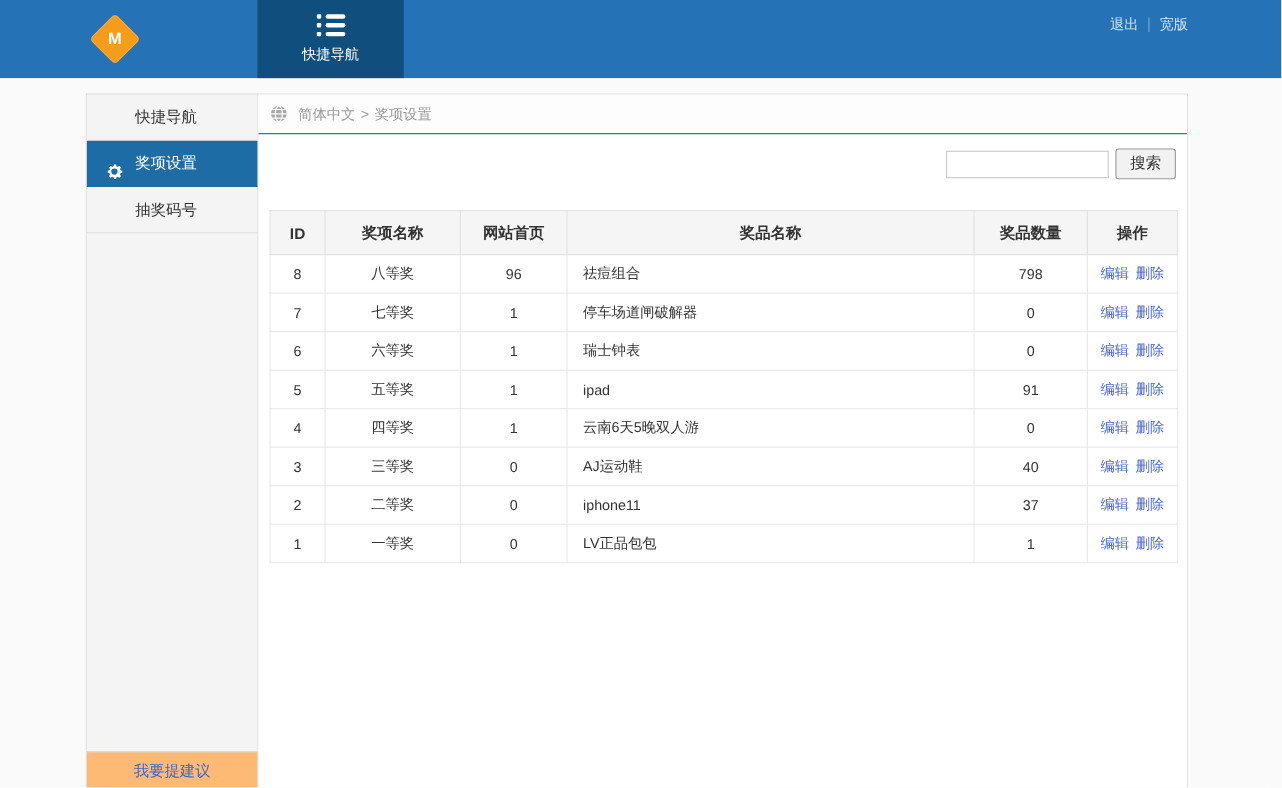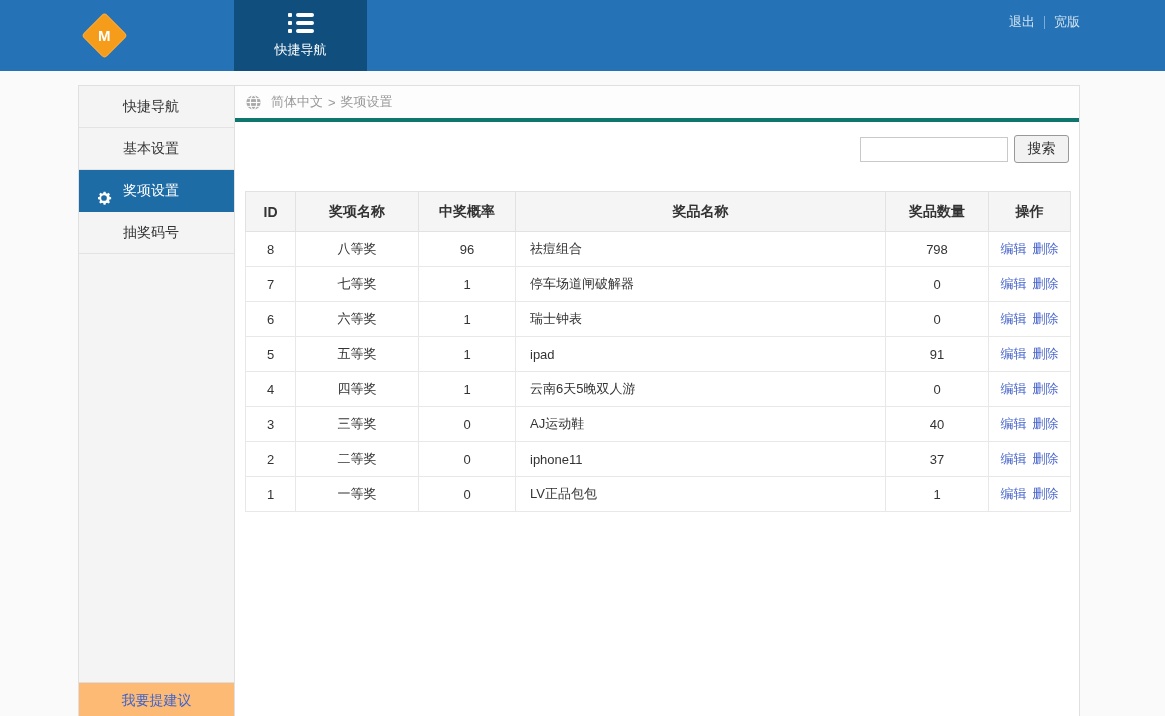--- a/index.html
+++ b/index.html
@@ -79,21 +79,21 @@
   }
   .side-footer a { color:#3f64cc; font-size:14px; text-decoration:none; cursor:pointer; }
 
   
   .main {
     position:absolute; left:235px; top:85px; width:845px; height:631px;
     background:#fff;
     border-top:1px solid #e0e0e0; border-right:1px solid #e0e0e0;
   }
   .breadcrumb {
-    height:36px; border-bottom:4px solid #0f766e; background:#fdfdfd;
+    height:36px; border-bottom:1px solid #0f766e; background:#fdfdfd;
     display:flex; align-items:center; padding-left:10px;
     color:#999; font-size:13px;
   }
   .breadcrumb .globe { margin-right:9px; display:flex; }
   .breadcrumb span { margin-right:5px; }
 
   .content { padding:13px 10px 0 10px; }
   .search-row {
     display:flex; justify-content:flex-end; align-items:center; margin-bottom:5px;
   }
@@ -153,23 +153,20 @@
     <a>退出</a>
     <div class="sep"></div>
     <a>宽版</a>
   </div>
 </div>
 
 <div class="sidebar">
   <div class="side-item">
     <span>快捷导航</span>
   </div>
-  <div class="side-item">
-    <span>基本设置</span>
-  </div>
   <div class="side-item active">
     <span class="gear">
       <svg viewBox="0 0 24 24" width="18" height="18">
         <path fill="#ffffff" fill-rule="evenodd" d="M12 8.2a3.8 3.8 0 1 0 0 7.6 3.8 3.8 0 0 0 0-7.6zm9.5 5.3l-2.2.6c-.1.5-.3 1-.5 1.5l1.1 2-1.8 1.8-2-1.1c-.5.2-1 .4-1.5.5l-.6 2.2h-2.5l-.6-2.2c-.5-.1-1-.3-1.5-.5l-2 1.1-1.8-1.8 1.1-2c-.2-.5-.4-1-.5-1.5l-2.2-.6v-2.5l2.2-.6c.1-.5.3-1 .5-1.5l-1.1-2 1.8-1.8 2 1.1c.5-.2 1-.4 1.5-.5l.6-2.2h2.5l.6 2.2c.5.1 1 .3 1.5.5l2-1.1 1.8 1.8-1.1 2c.2.5.4 1 .5 1.5l2.2.6v2.5z"></path>
       </svg>
     </span>
     <span>奖项设置</span>
   </div>
   <div class="side-item">
     <span>抽奖码号</span>
@@ -210,21 +207,21 @@
           <col style="width:123px">
           <col style="width:97px">
         <col style="width:370px">
           <col style="width:103px">
           <col style="width:82px">
       </colgroup>
       <thead>
         <tr>
           <th>ID</th>
           <th>奖项名称</th>
-          <th>中奖概率</th>
+          <th>网站首页</th>
           <th class="cell-product-h">奖品名称</th>
           <th>奖品数量</th>
           <th>操作</th>
         </tr>
       </thead>
       <tbody>
         <tr>
           <td>8</td>
           <td>八等奖</td>
           <td>96</td>

